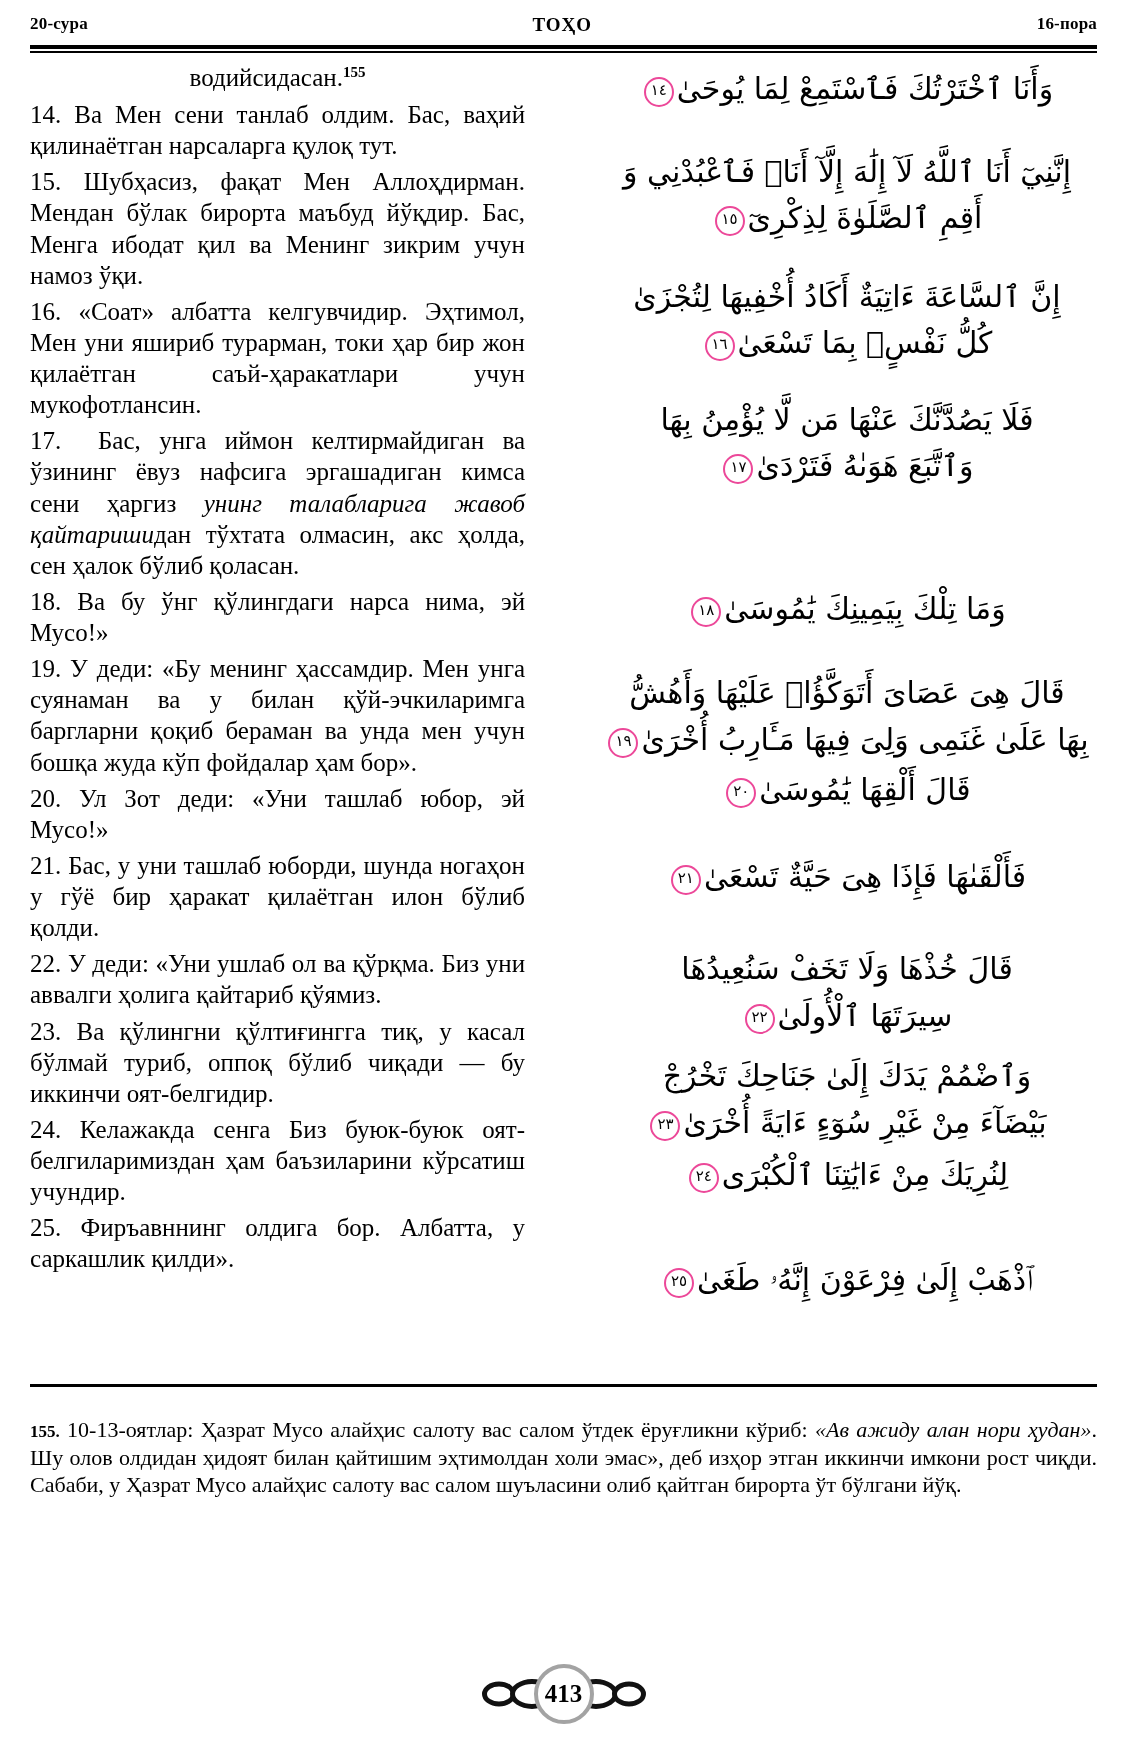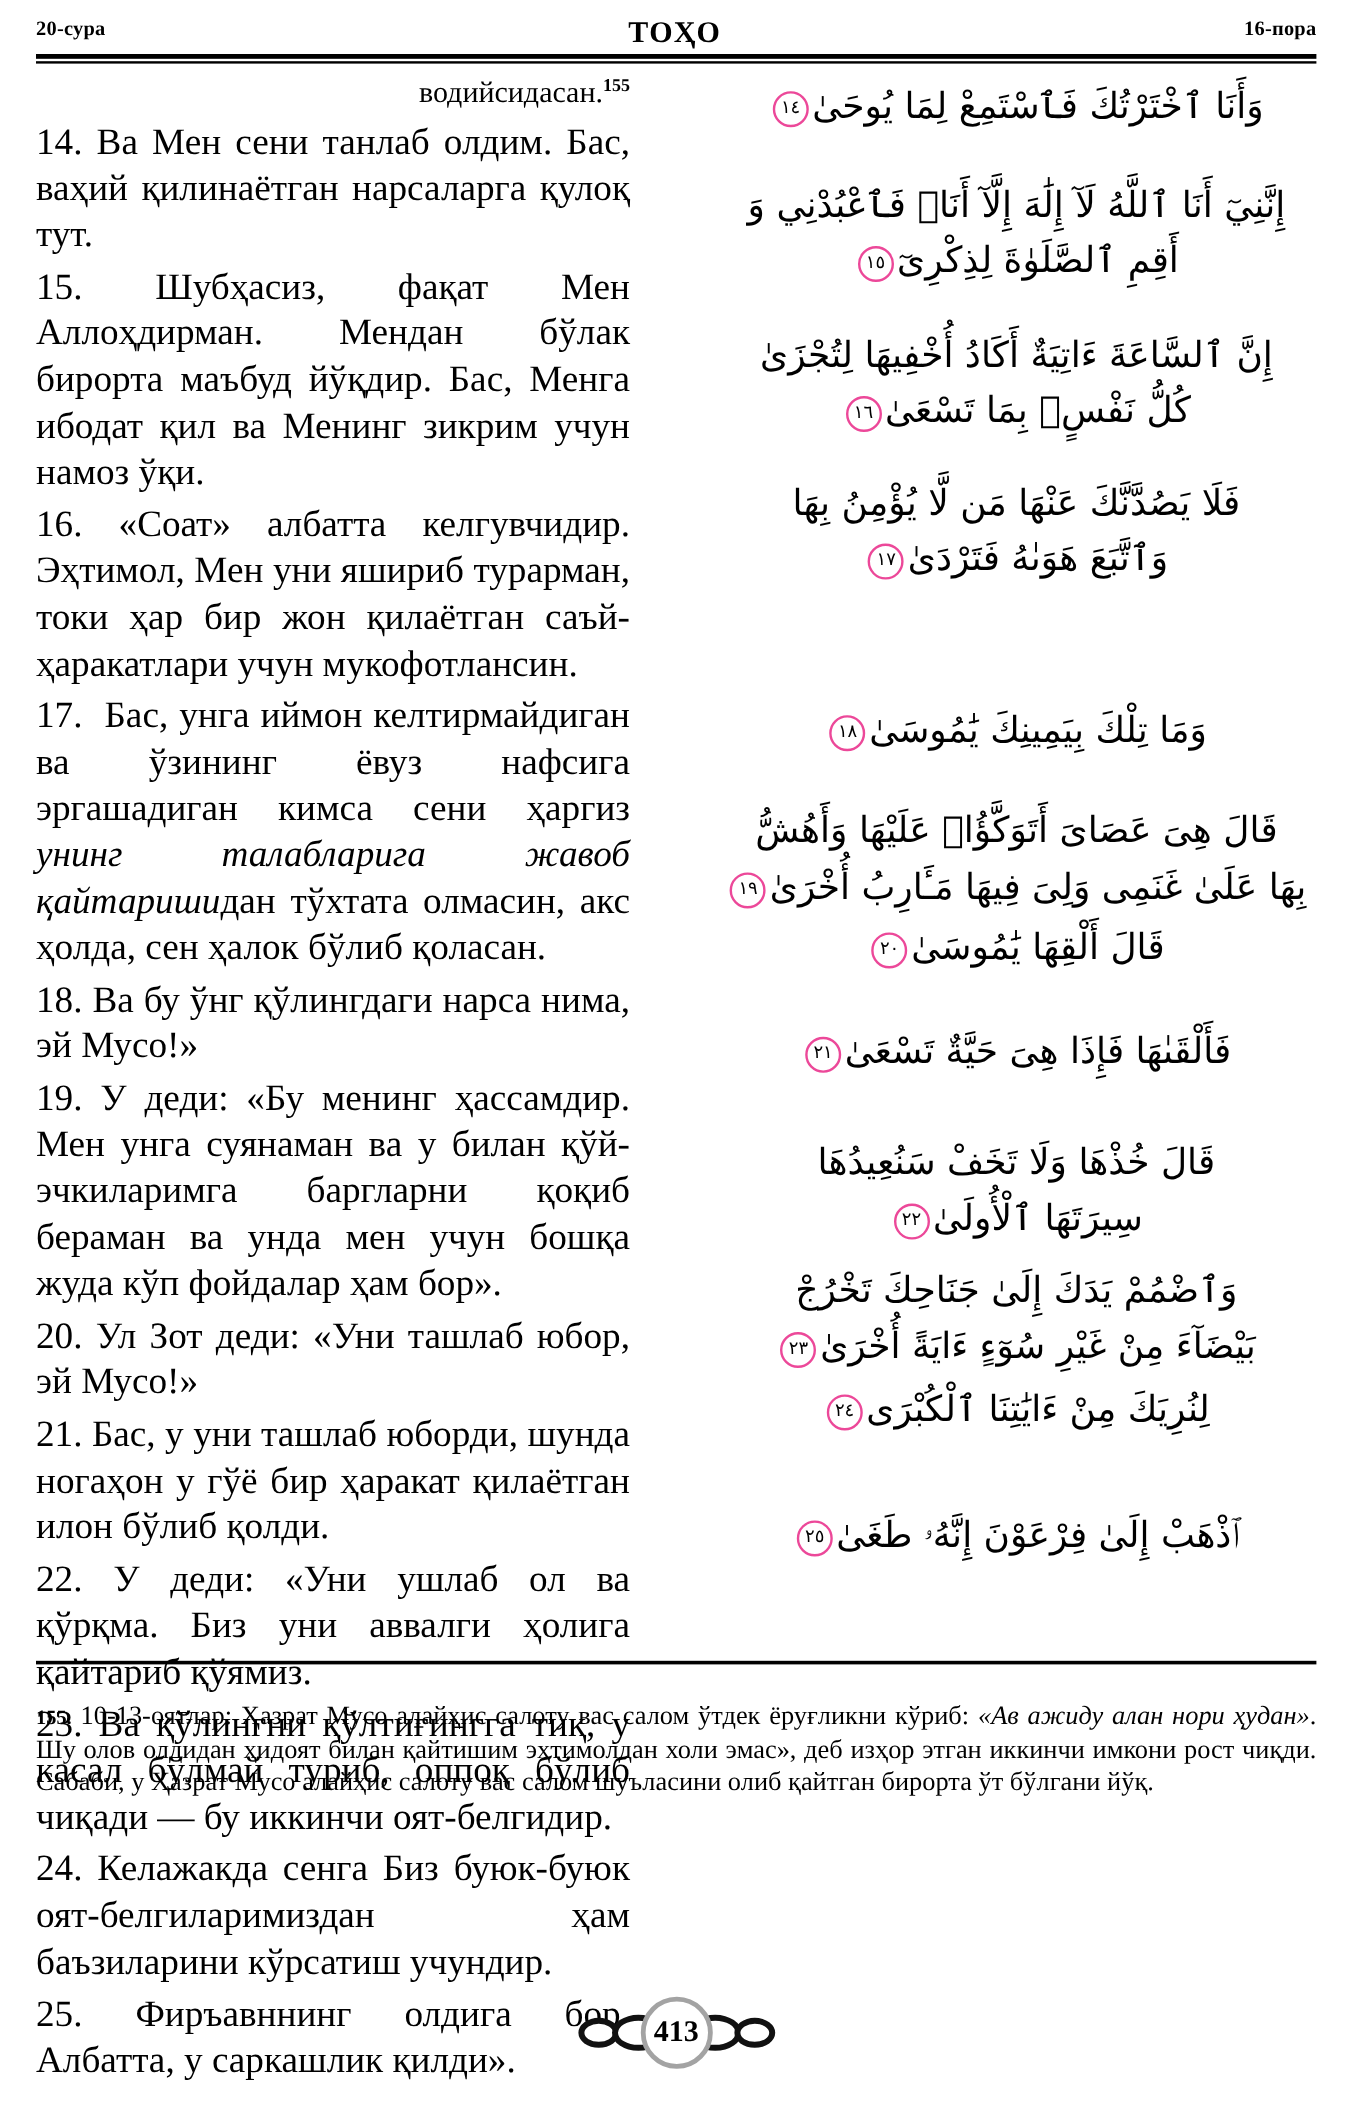--- a/index.html
+++ b/index.html
@@ -33,21 +33,21 @@
     top: 14px;
     height: 30px;
     display: flex;
     align-items: flex-start;
     justify-content: space-between;
     font-weight: bold;
     font-size: 17px;
     letter-spacing: 0.2px;
   }
   .header .left   { text-align: left;   white-space: nowrap; }
-  .header .center { text-align: center; flex: 1; white-space: nowrap; font-size: 25px; letter-spacing: 1px;}
+  .header .center { text-align: center; flex: 1; white-space: nowrap; font-size: 19px; letter-spacing: 1px;}
   .header .right  { text-align: right;  white-space: nowrap; }
 
   .rule-top {
     position: absolute;
     left: 30px;
     right: 30px;
     top: 45px;
     height: 8px;
     border-top: 4px solid #000;
     border-bottom: 2px solid #000;
@@ -74,30 +74,30 @@
     right: 0;
     top: 0;
     width: 500px;
     direction: rtl;
   }
 
   .carryover {
     font-size: 25px;
     line-height: 1.24;
     margin: 0 0 6px 0;
-    text-align: right;
+    text-align: center;
   }
   .carryover sup {
     font-size: 15px;
     font-weight: bold;
     vertical-align: super;
   }
 
   .verse {
-    font-size: 31px;
+    font-size: 25px;
     line-height: 1.245;
     margin: 0 0 5px 0;
     text-align: justify;
     text-justify: inter-word;
     hyphens: manual;
   }
   .verse i { font-style: italic; }
 
   
   .ayah {

